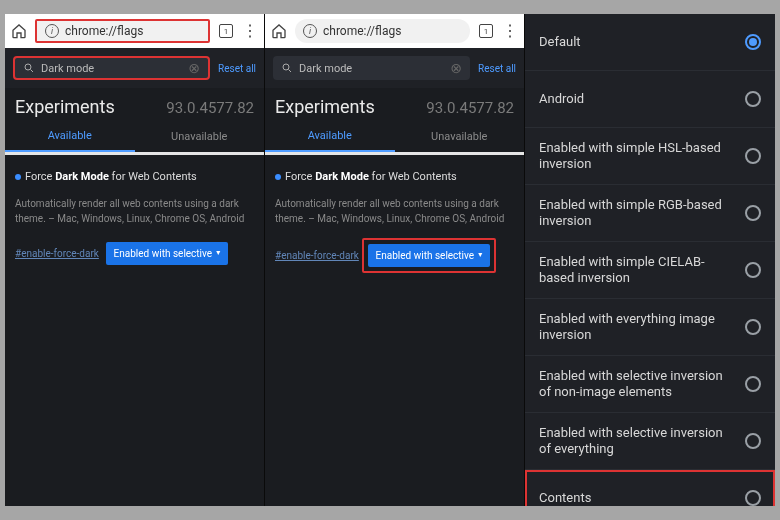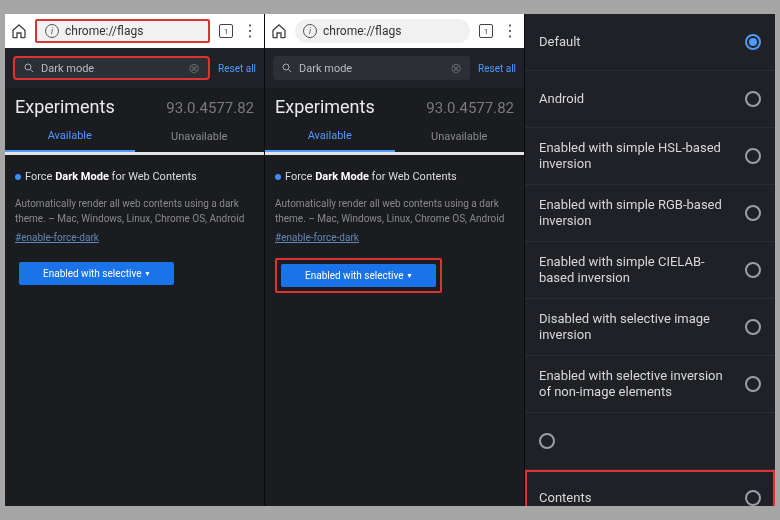--- a/index.html
+++ b/index.html
@@ -99,21 +99,21 @@
   .feat .title { color:#dcdcdc; }
   .feat .title b { color:#fff; }
   .dot { width:6px; height:6px; background:#3a8dff; border-radius:50%; display:inline-block; margin-right:4px; vertical-align:middle;}
   .feat .desc { color:#8a8a8a; font-size:10px; margin-top:10px;}
   .feat .hash { color:#6186b8; text-decoration:underline; font-size:10px; display:inline-block; margin-top:4px;}
   .selectwrap { margin-top:12px; display:inline-block; padding:4px; }
   .select {
     background:#1a73e8;
     color:#fff;
     font-size:10px;
-    padding:4px 24px;
+    padding:4px 8px;
     border-radius:2px;
     display:flex; align-items:center; gap:4px;
   }
   .select .chev { font-size:8px; }
   
   .optlist {
     flex:1;
     display:flex; flex-direction:column;
     overflow:hidden;
     background:#1f2126;
@@ -270,28 +270,29 @@
         </div>
         <div class="opt">
           <div class="lbl">Enabled with simple RGB-based inversion</div>
           <div class="radio"></div>
         </div>
         <div class="opt">
           <div class="lbl">Enabled with simple CIELAB-based inversion</div>
           <div class="radio"></div>
         </div>
         <div class="opt">
-          <div class="lbl">Disabled with selective image inversion</div>
+          <div class="lbl">Enabled with everything image inversion</div>
           <div class="radio"></div>
         </div>
         <div class="opt">
           <div class="lbl">Enabled with selective inversion of non-image elements</div>
           <div class="radio"></div>
         </div>
         <div class="opt">
+          <div class="lbl">Enabled with selective inversion of everything</div>
           <div class="radio"></div>
         </div>
         <div class="opt red">
           <div class="lbl">Contents</div>
           <div class="radio"></div>
         </div>
       </div>
   </div>
 
 </div>

